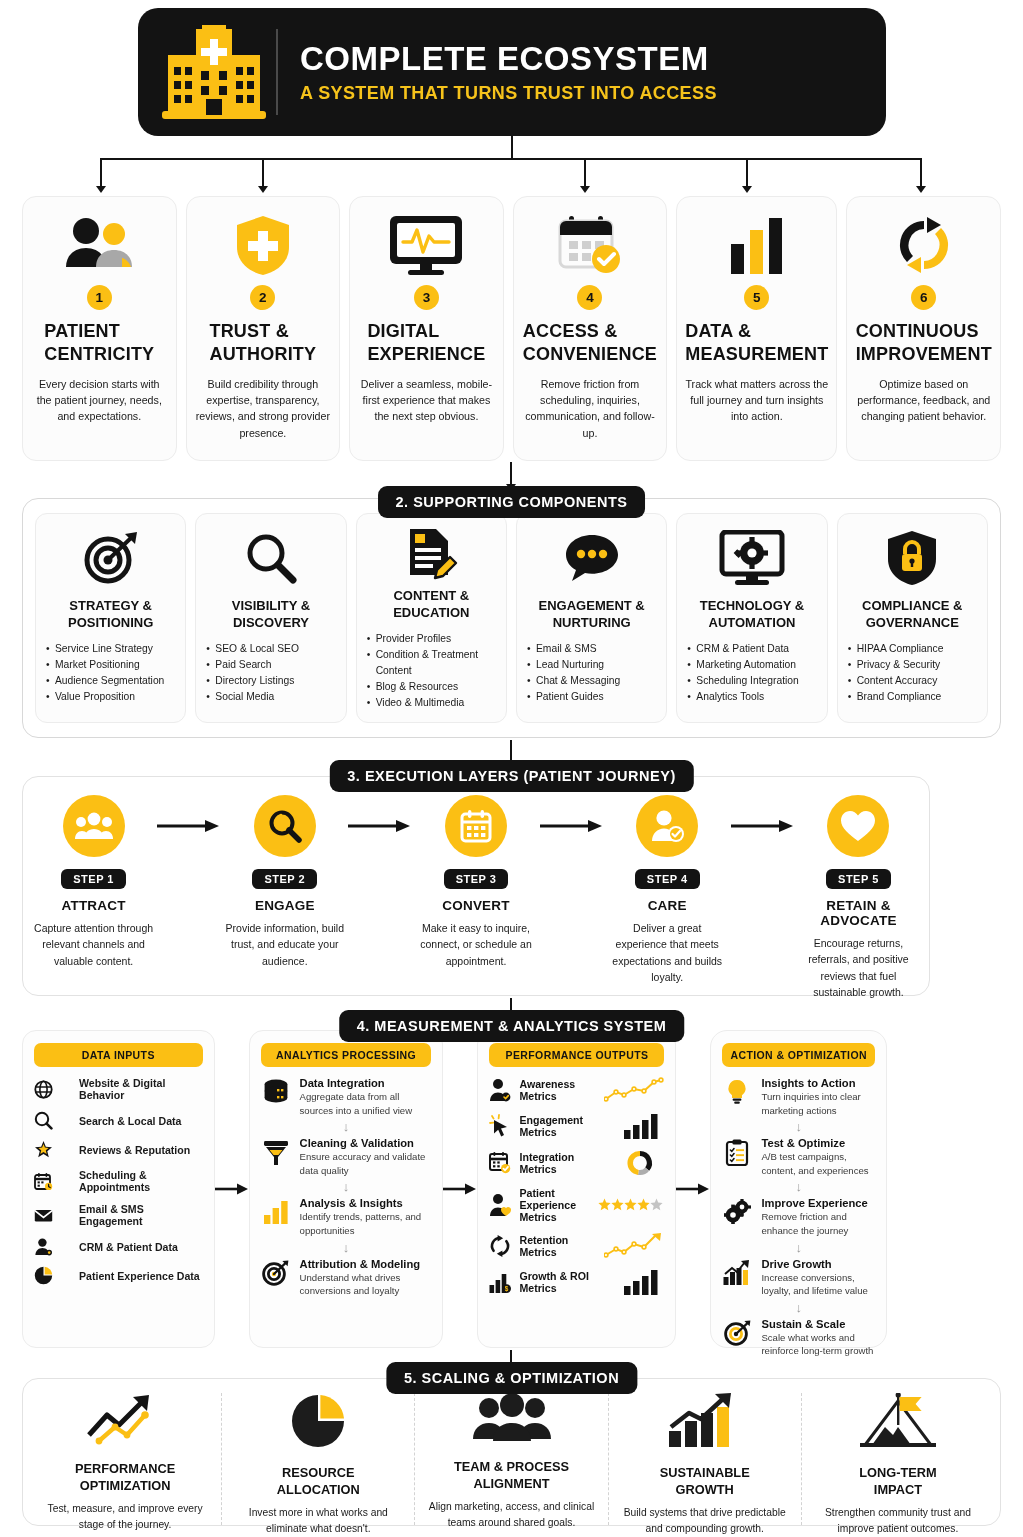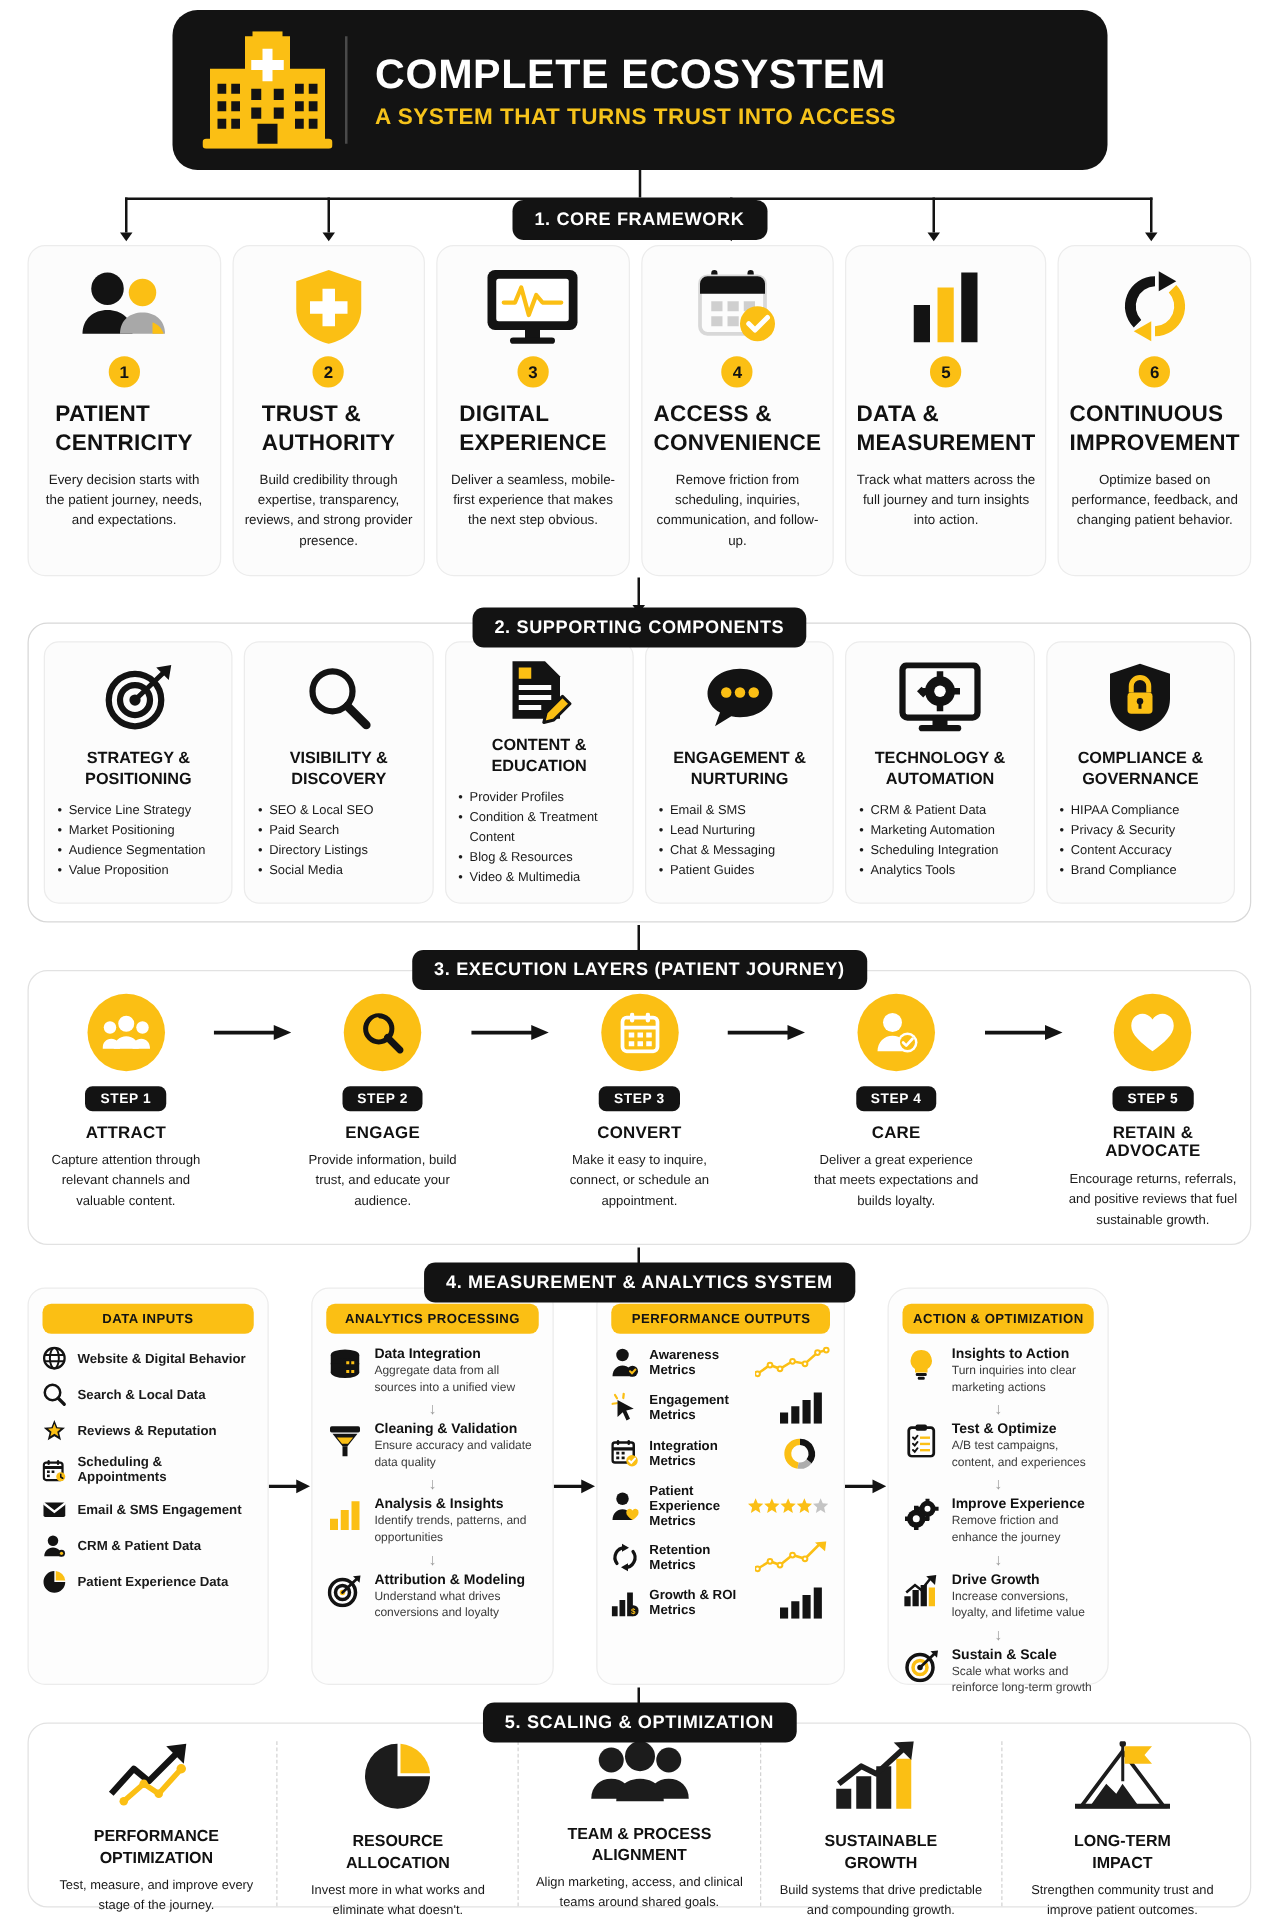--- a/index.html
+++ b/index.html
@@ -71,21 +71,21 @@
   }
   .c2-title { font-size: 13px; font-weight: 700; text-align: center; line-height: 1.3; margin-bottom: 9px; }
   .c2-list { width: 100%; list-style: none; }
   .c2-list li {
     font-size: 10.3px; line-height: 1.55; padding-left: 10px; position: relative; color: #1a1a1a;
   }
   .c2-list li::before { content: "•"; position: absolute; left: 1px; }
 
   
   .sec3 {
-    position: absolute; left: 22px; top: 776px; width: 979px; height: 220px;
+    position: absolute; left: 22px; top: 776px; width: 908px; height: 220px;
     border: 1.5px solid #e2e2e2; border-radius: 16px;
     display: flex; align-items: flex-start; padding: 18px 10px 0;
   }
   .step {
     flex: 1; display: flex; flex-direction: column; align-items: center;
   }
   .circ {
     width: 62px; height: 62px; border-radius: 50%; background: #FBBF14;
     display: flex; align-items: center; justify-content: center;
   }
@@ -104,21 +104,21 @@
     background: #fdfdfd; border: 1px solid #ececec; border-radius: 14px;
     padding: 12px 11px; display: flex; flex-direction: column;
   }
   .col4.w1 { width: 235px; } .col4.w2 { width: 238px; }
   .col4.w3 { width: 243px; } .col4.w4 { width: 215px; border-radius: 17px; }
   .col4sp { flex: 1; display: flex; align-items: center; justify-content: center; }
   .pill {
     background: #FBBF14; color: #131313; border-radius: 7px; text-align: center;
     font-size: 10.5px; font-weight: 700; letter-spacing: .4px; padding: 6px 4px; margin-bottom: 10px;
   }
-  .inrow { display: flex; align-items: center; gap: 9px; margin-bottom: 10px; }
+  .inrow { display: flex; align-items: center; gap: 26px; margin-bottom: 10px; }
   .inrow .lbl { font-size: 10.6px; font-weight: 600; color: #1a1a1a; }
   .procrow { display: flex; gap: 9px; }
   .procrow .ic { flex: 0 0 30px; display:flex; justify-content:center; padding-top: 2px;}
   .proc-t { font-size: 11.2px; font-weight: 700; }
   .proc-d { font-size: 9.6px; line-height: 1.42; color: #3a3a3a; margin-top: 1px; }
   .vdown { text-align: center; color: #9a9a9a; font-size: 13px; line-height: 1; margin: 3px 0 4px; }
   .outrow { display: flex; align-items: center; gap: 8px; margin-bottom: 4px; }
   .outrow .lbl { font-size: 10.6px; font-weight: 600; flex: 1; }
   .mini { flex: 0 0 62px; display:flex; align-items:center; justify-content:flex-end;}
 
@@ -182,21 +182,20 @@
   <div class="arrowhead" style="left:96px; top:186px;"></div>
   <div class="conn" style="left:262px; top:158px; width:2px; height:28px;"></div>
   <div class="arrowhead" style="left:258px; top:186px;"></div>
   <div class="conn" style="left:584px; top:158px; width:2px; height:28px;"></div>
   <div class="arrowhead" style="left:580px; top:186px;"></div>
   <div class="conn" style="left:746px; top:158px; width:2px; height:28px;"></div>
   <div class="arrowhead" style="left:742px; top:186px;"></div>
   <div class="conn" style="left:920px; top:158px; width:2px; height:28px;"></div>
   <div class="arrowhead" style="left:916px; top:186px;"></div>
 
-  <div class="badge" style="top:160px;">1. CORE FRAMEWORK</div>
 
   <div class="sec1">
 
     <div class="card1">
       <div class="ico-box">
         <svg width="70" height="56" viewBox="0 0 70 56">
           <circle cx="22" cy="14" r="13" fill="#131313"></circle>
           <path d="M2 50c0-12 9-19 20-19s20 7 20 19z" fill="#131313"></path>
           <circle cx="50" cy="17" r="11" fill="#FBBF14"></circle>
           <path d="M32 50c0-11 8-17 18-17s18 6 18 17z" fill="#A8A8A8"></path>

